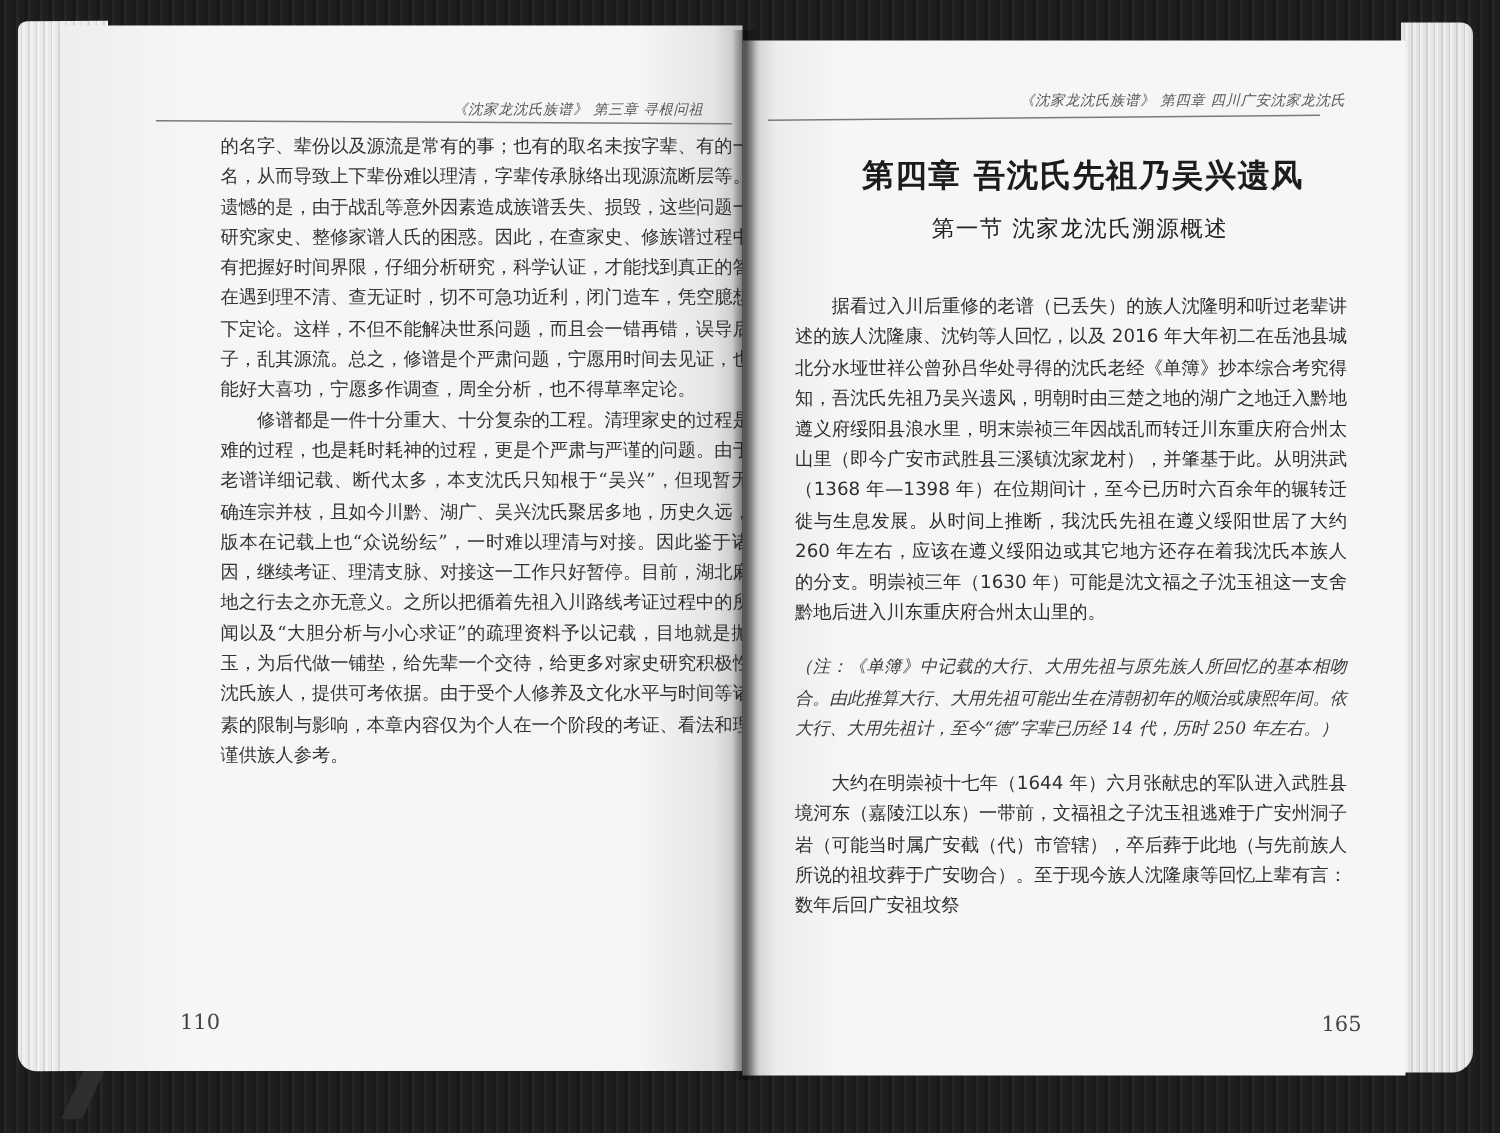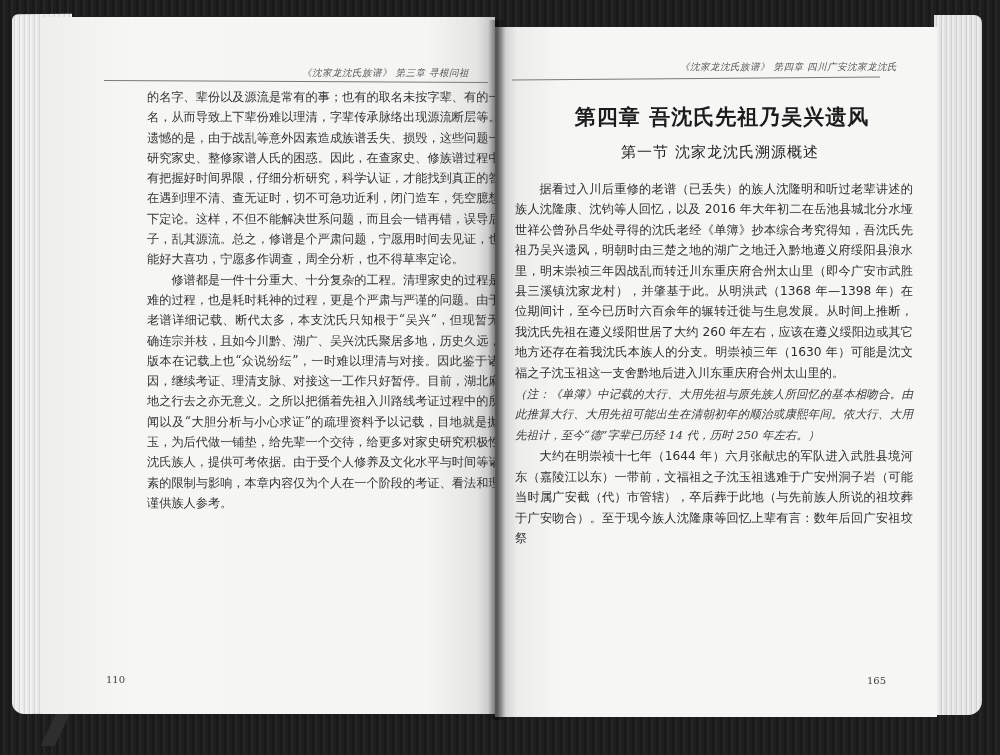--- a/index.html
+++ b/index.html
@@ -48,31 +48,31 @@
     position:absolute; left:107px; top:87px; width:378px;
     font-size:12.2px; line-height:20.3px; color:#333; text-align:justify;margin-left:40px;
   }
   .left-text p { margin:0; }
   .indent { text-indent:2em; }
   .right-text {
     position:absolute; left:514px; top:178px; width:400px;
     font-family:"DejaVu Sans", sans-serif;
     font-size:12.2px; line-height:20.4px; color:#2e2e2e; text-align:justify;
   }
-  .right-text p { margin:1px; }
+  .right-text p { margin:16px; }
   .note { font-family:"DejaVu Serif", serif; font-size:11.5px; color:#3a3a3a; font-style:italic; }
   .chapter-title {
     position:absolute; left:572px; top:103px; width:300px; text-align:center;
     font-family:"DejaVu Serif", serif; font-weight:bold; font-size:21px; color:#1c1c1c; letter-spacing:1px;
   }
   .section-title {
     position:absolute; left:600px; top:143px; width:240px; text-align:center;
     font-family:"DejaVu Serif", serif; font-size:15px; color:#222; letter-spacing:1px;
   }
-  .page-num { position:absolute; font-size:10px; color:#444; }
+  .page-num { position:absolute; font-size:14px; color:#444;margin-left:14px; }
   .fold-left {
     position:absolute; left:50px; top:706px; width:14px; height:40px;
     background:#2e2e2e; transform:skewX(-25deg);
   }
 </style>
 </head>
 <body>
 
 <div class="bg-stripes"></div>
 <div class="left-edges"></div>

